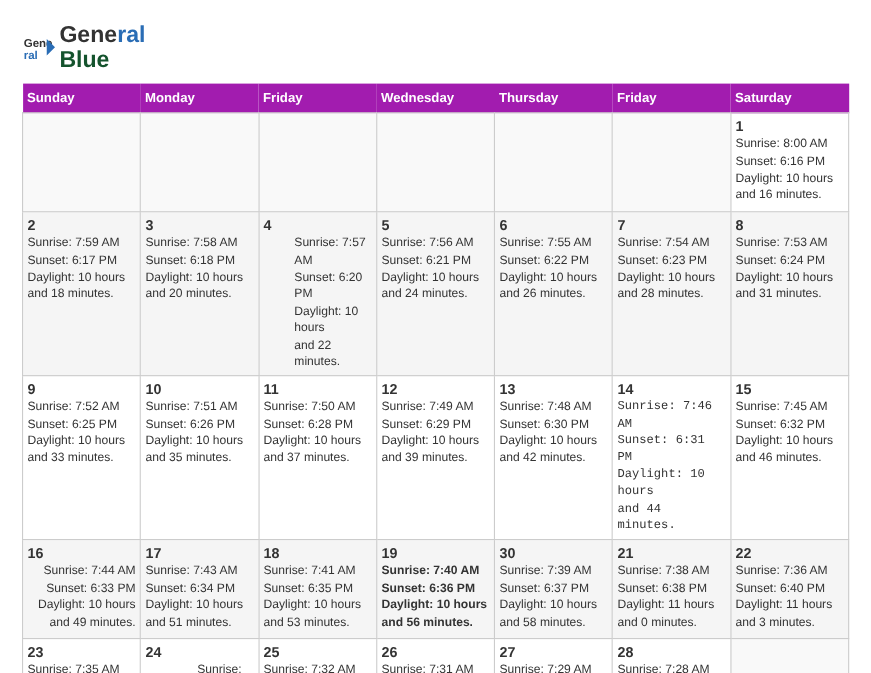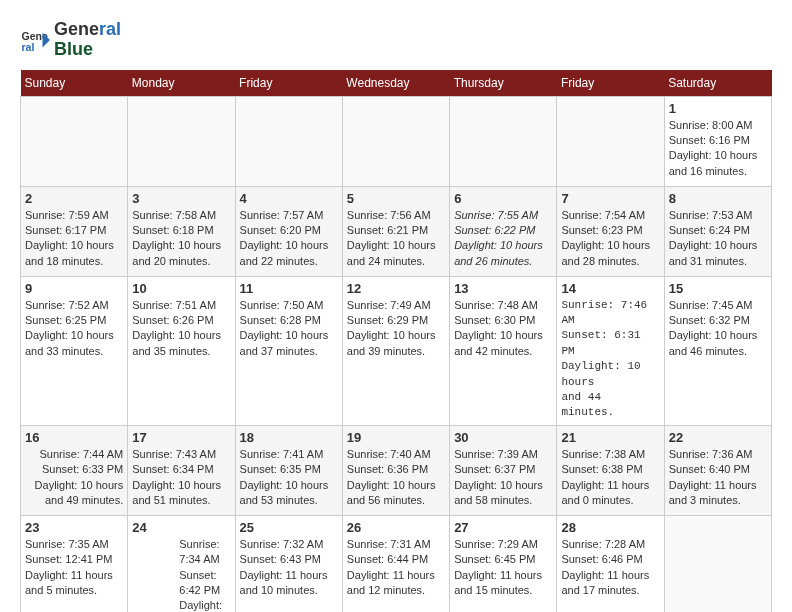--- a/index.html
+++ b/index.html
@@ -15,21 +15,21 @@
       justify-content: space-between;
       align-items: flex-start;
       margin-bottom: 10px;
     }
     .logo {
       display: flex;
       align-items: center;
       gap: 4px;
     }
     .logo-text {
-      font-size: 18px;
+      font-size: 21px;
       font-weight: bold;
       color: #333;
       line-height: 1.1;
     }
     .logo-text span {
       color: #2a6db5;
     }
     .logo-icon {
       width: 30px;
       height: 30px;
@@ -45,26 +45,26 @@
     .subtitle {
       font-size: 14px;
       color: #555;
     }
     table {
       width: 100%;
       border-collapse: collapse;
       font-size: 11px;
     }
     th {
-      background-color: #7f1d1d;
+      background-color: #a21caf;
       color: #fff;
       padding: 6px 4px;
       text-align: left;
       font-size: 12px;
-      font-weight: normal;
+      font-weight: bold;
     }
     td {
       border: 1px solid #ccc;
       vertical-align: top;
       padding: 4px;
       height: 90px;
       width: calc(100% / 7);
     }
     td.empty {
       background: #f9f9f9;
@@ -145,35 +145,35 @@
         </td>
         <td>
           <div class="day-num">3</div>
           <div class="day-info" style="white-space: pre-line;">Sunrise: 7:58 AM
 Sunset: 6:18 PM
 Daylight: 10 hours
 and 20 minutes.</div>
         </td>
         <td>
           <div class="day-num">4</div>
-          <div class="day-info" style="white-space: pre-line;">Sunrise: 7:57 AM
+          <div class="day-info" style="white-space: pre-line; margin-left: 28px;">Sunrise: 7:57 AM
 Sunset: 6:20 PM
 Daylight: 10 hours
 and 22 minutes.</div>
         </td>
         <td>
           <div class="day-num">5</div>
           <div class="day-info" style="white-space: pre-line;">Sunrise: 7:56 AM
 Sunset: 6:21 PM
 Daylight: 10 hours
 and 24 minutes.</div>
         </td>
         <td>
           <div class="day-num">6</div>
-          <div class="day-info" style="white-space: pre-line; font-style: italic;">Sunrise: 7:55 AM
+          <div class="day-info" style="white-space: pre-line;">Sunrise: 7:55 AM
 Sunset: 6:22 PM
 Daylight: 10 hours
 and 26 minutes.</div>
         </td>
         <td>
           <div class="day-num">7</div>
           <div class="day-info" style="white-space: pre-line;">Sunrise: 7:54 AM
 Sunset: 6:23 PM
 Daylight: 10 hours
 and 28 minutes.</div>
@@ -254,21 +254,21 @@
         </td>
         <td>
           <div class="day-num">18</div>
           <div class="day-info" style="white-space: pre-line;">Sunrise: 7:41 AM
 Sunset: 6:35 PM
 Daylight: 10 hours
 and 53 minutes.</div>
         </td>
         <td>
           <div class="day-num">19</div>
-          <div class="day-info" style="white-space: pre-line;">Sunrise: 7:40 AM
+          <div class="day-info" style="white-space: pre-line; font-weight: bold;">Sunrise: 7:40 AM
 Sunset: 6:36 PM
 Daylight: 10 hours
 and 56 minutes.</div>
         </td>
         <td>
           <div class="day-num">30</div>
           <div class="day-info" style="white-space: pre-line;">Sunrise: 7:39 AM
 Sunset: 6:37 PM
 Daylight: 10 hours
 and 58 minutes.</div>

